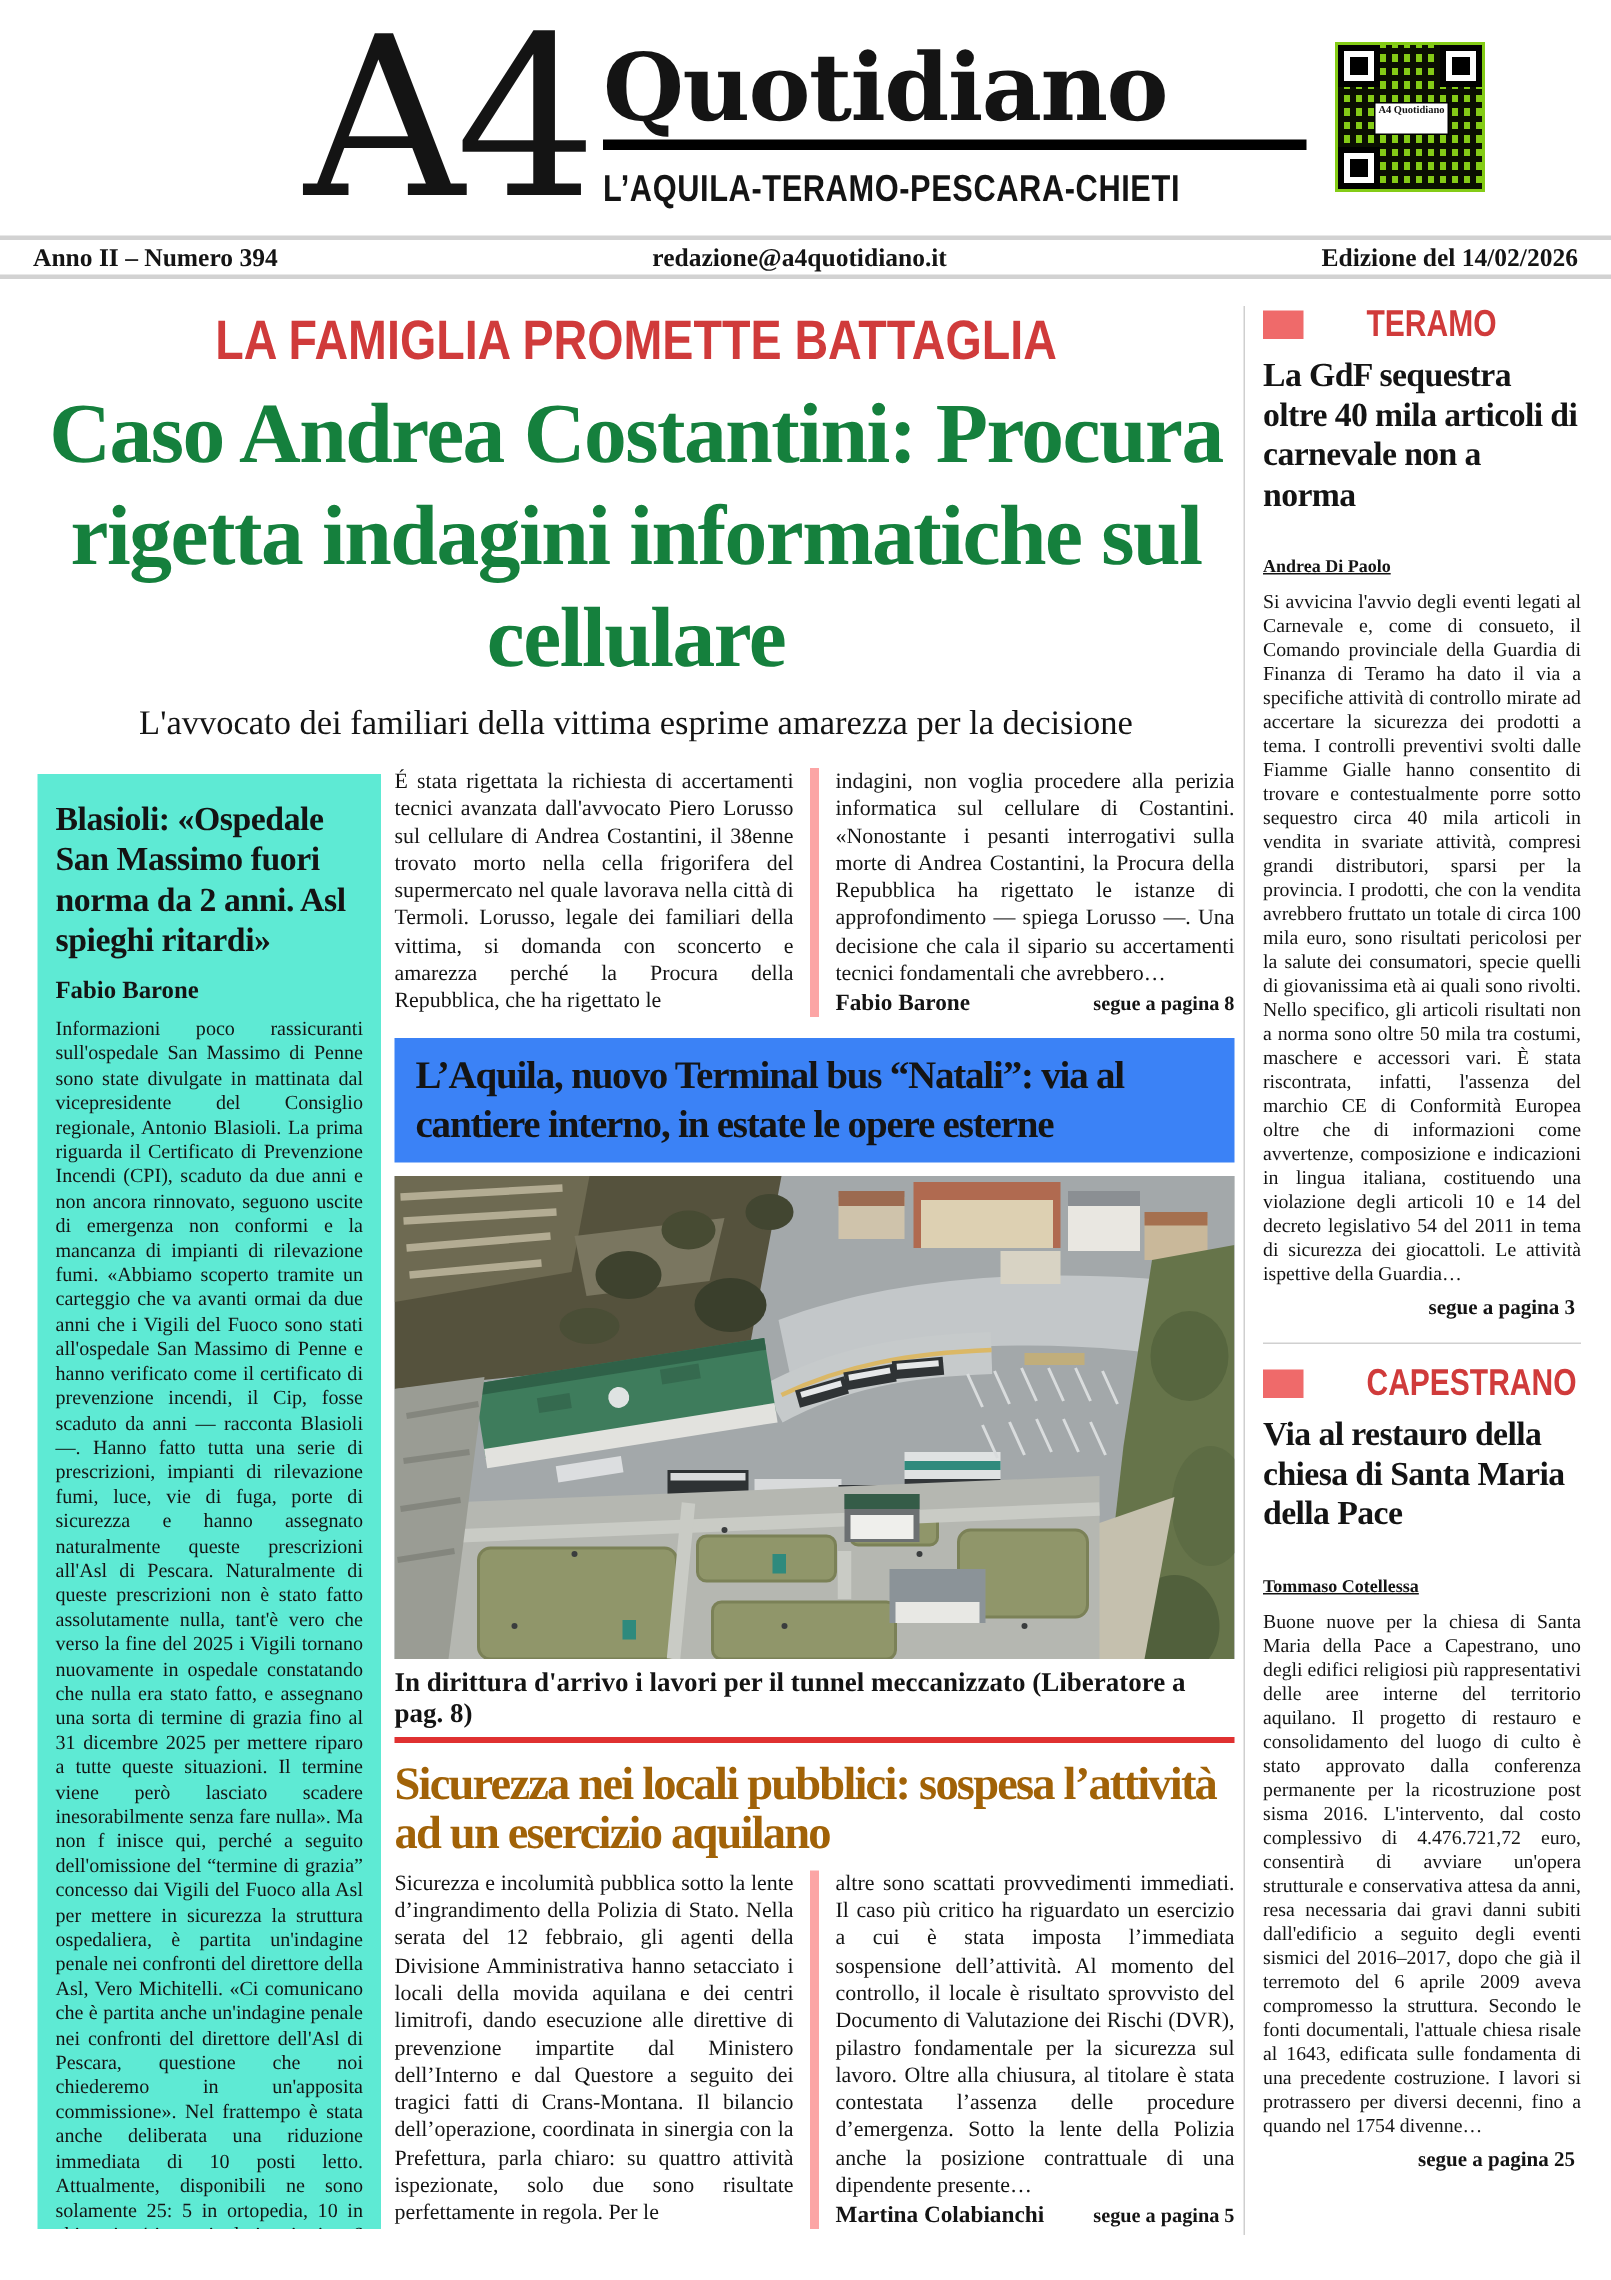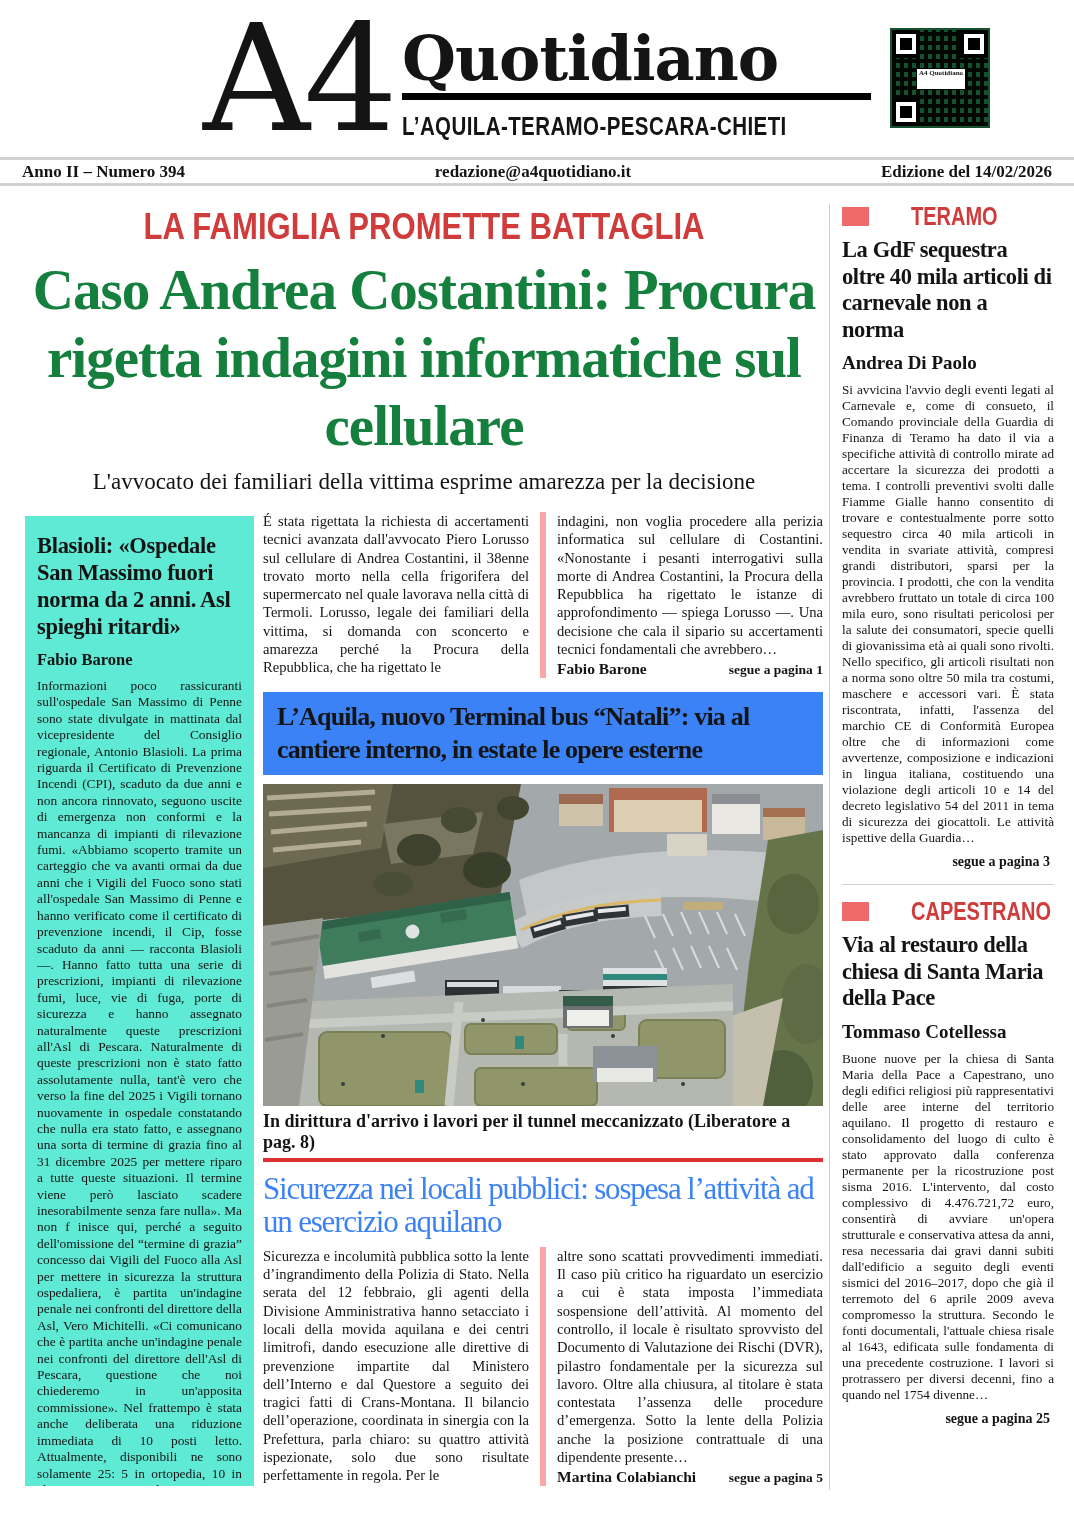--- a/index.html
+++ b/index.html
@@ -9,21 +9,21 @@
   
   .masthead{position:absolute;left:0;top:0;width:100%;height:158px;}
   .logo-wrap{position:absolute;left:0;right:0;top:14px;display:flex;justify-content:center;align-items:flex-start;}
   .logo-a4{font-family:"DejaVu Serif",serif;font-size:148px;line-height:.88;letter-spacing:-6px;font-weight:400;}
   .logo-right{margin-left:10px;padding-top:14px;}
   .logo-name{font-family:"DejaVu Serif",serif;font-weight:bold;font-size:62px;line-height:1;letter-spacing:-1px;display:block;}
   .logo-rule{height:7px;background:#000;margin-top:3px;width:100%;}
   .logo-sub{display:inline-block;font-family:"Liberation Sans",sans-serif;font-weight:bold;font-size:25px;
             letter-spacing:.5px;transform:scaleX(.82);transform-origin:0 50%;margin-top:12px;white-space:nowrap;}
   
-  .qr{position:absolute;right:84px;top:28px;width:100px;height:100px;background:#14532d;}
+  .qr{position:absolute;right:84px;top:28px;width:100px;height:100px;background:#84cc16;}
   .qr-noise{position:absolute;inset:2px;opacity:.92;
       background-image:
         repeating-linear-gradient(0deg,#000 0 4px,transparent 4px 9px),
         repeating-linear-gradient(90deg,#000 0 4px,transparent 4px 8px);
       background-blend-mode:multiply;}
   .qr i{position:absolute;width:20px;height:20px;border:4px solid #000;background:#fff;}
   .qr i::after{content:"";position:absolute;left:4px;top:4px;width:12px;height:12px;background:#000;}
   .qr .f1{left:2px;top:2px;} .qr .f2{right:2px;top:2px;} .qr .f3{left:2px;bottom:2px;}
   .qr-label{position:absolute;left:26px;top:40px;width:48px;height:20px;background:#fff;border:1px solid #000;
             font-family:"Liberation Serif",serif;font-weight:bold;font-size:7px;line-height:9px;text-align:center;overflow:hidden;}
@@ -58,31 +58,31 @@
   .byline-row{display:flex;justify-content:space-between;align-items:baseline;margin-top:2px;}
   .byline-row .name{font-weight:bold;font-size:15.5px;}
   .byline-row .segue{font-weight:bold;font-size:13.5px;}
 
   .gray-head{margin-top:14px;background:#3b82f6;padding:9px 14px;box-sizing:border-box;
              font-weight:bold;font-size:26px;line-height:1.24;letter-spacing:-.8px;}
   .photo{margin-top:9px;width:560px;height:322px;overflow:hidden;background:#9aa0a2;}
   .photo svg{display:block;width:100%;height:100%;}
   .caption{margin-top:5px;font-weight:bold;font-size:18px;}
   .red-rule{height:4px;background:#e03131;margin-top:5px;}
-  .sec-head{margin:10px 0 8px;font-weight:normal;font-size:31px;line-height:1.08;letter-spacing:-1.2px;color:#3b82f6;}
+  .sec-head{margin:10px 0 8px;font-weight:bold;font-size:31px;line-height:1.08;letter-spacing:-1.2px;color:#a16207;}
 
   
   .divider-v{position:absolute;left:829px;top:204px;width:1px;height:1286px;background:#cfcfcf;}
   .sidebar{position:absolute;left:842px;top:202px;width:212px;height:1318px;overflow:hidden;}
   .sec-label{display:flex;align-items:center;margin-bottom:6px;gap:32px;}
   .sec-label .marker{width:27px;height:19px;background:#ef6a6a;margin-right:10px;flex:0 0 auto;}
   .sec-label .txt{display:inline-block;font-family:"Liberation Sans",sans-serif;font-weight:bold;font-size:25px;
                   color:#d03b3b;transform:scaleX(.8);transform-origin:0 50%;white-space:nowrap;}
   .sidebar h3{margin:4px 0 0;font-weight:bold;font-size:22.5px;line-height:1.18;letter-spacing:-.4px;}
-  .sidebar .author{font-weight:bold;font-size:19px;margin:9px 0 8px;}
+  .sidebar .author{font-weight:bold;font-size:12px;margin:27px 0 8px;text-decoration:underline;}
   .sidebar .body{margin:0;font-size:13.2px;line-height:16px;text-align:justify;}
   .sidebar .segue{text-align:right;font-weight:bold;font-size:14px;margin:8px 4px 0;}
   .divider-h{border:0;border-top:1px solid #d0d0d0;margin:14px 0 12px;}
 </style>
 </head>
 <body>
 
 <div class="page">
 
   <header class="masthead">
@@ -126,21 +126,21 @@
 
     <div class="center">
 
       <section>
         <div class="cols">
           <p class="col">É stata rigettata la richiesta di accertamenti tecnici avanzata dall'avvocato Piero Lorusso sul cellulare di Andrea Costantini, il 38enne trovato morto nella cella frigorifera del supermercato nel quale lavorava nella città di Termoli. Lorusso, legale dei familiari della vittima, si domanda con sconcerto e amarezza perché la Procura della Repubblica, che ha rigettato le</p>
           <div class="col">
             <p>indagini, non voglia procedere alla perizia informatica sul cellulare di Costantini. «Nonostante i pesanti interrogativi sulla morte di Andrea Costantini, la Procura della Repubblica ha rigettato le istanze di approfondimento — spiega Lorusso —. Una decisione che cala il sipario su accertamenti tecnici fondamentali che avrebbero…</p>
             <div class="byline-row">
               <span class="name">Fabio Barone</span>
-              <span class="segue">segue a pagina 1</span>
+              <span class="segue">segue a pagina 8</span>
             </div>
           </div>
         </div>
       </section>
 
       <div class="gray-head">L’Aquila, nuovo Terminal bus “Natali”: via al cantiere interno, in estate le opere esterne</div>
 
       <div class="photo">
         <svg viewBox="0 0 560 322" preserveAspectRatio="none">
           <rect width="560" height="322" fill="#a3a8aa"></rect>

